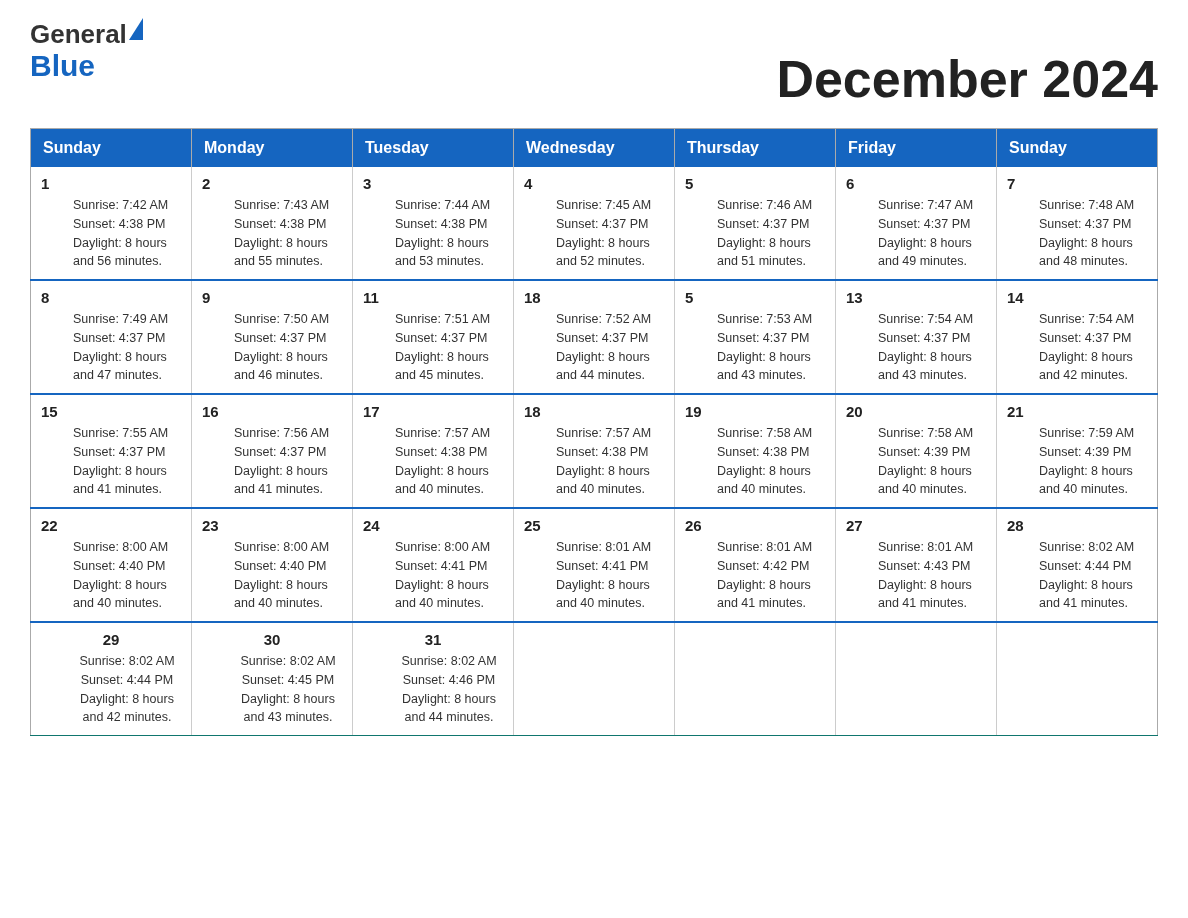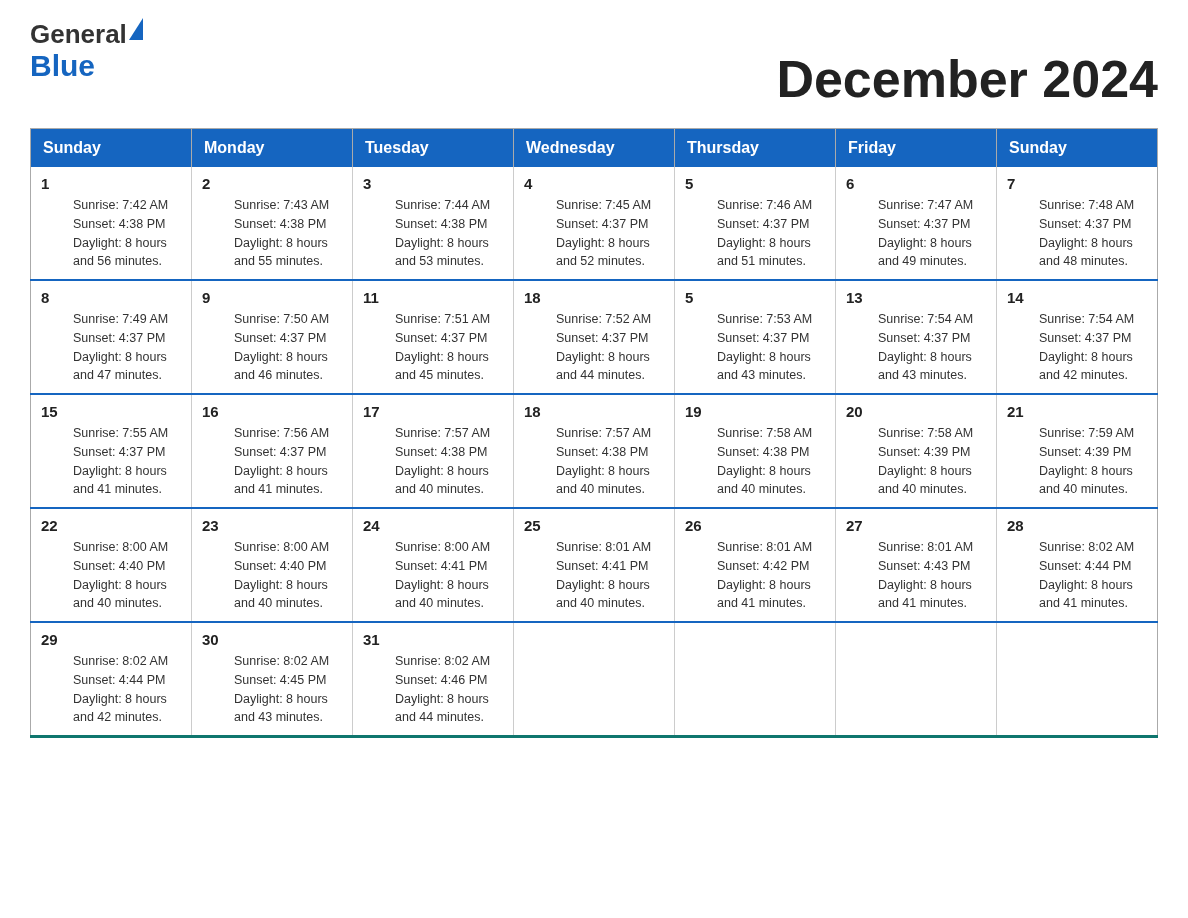--- a/index.html
+++ b/index.html
@@ -85,21 +85,22 @@
       border-bottom: 2px solid #1565c0;
       font-size: 13px;
       color: #333;
       width: 14.28%;
       min-height: 100px;
     }
     .calendar-table tbody tr td:last-child {
       border-right: none;
     }
     .calendar-table tbody tr:last-child td {
-      border-bottom: 3px solid #0f766e;
+      border-bottom: 1px solid #0f766e;
+      text-align: center;
     }
     .day-number {
       font-size: 15px;
       font-weight: bold;
       color: #222;
       display: block;
       margin-bottom: 4px;
     }
     .day-info {
       font-size: 12.5px;

